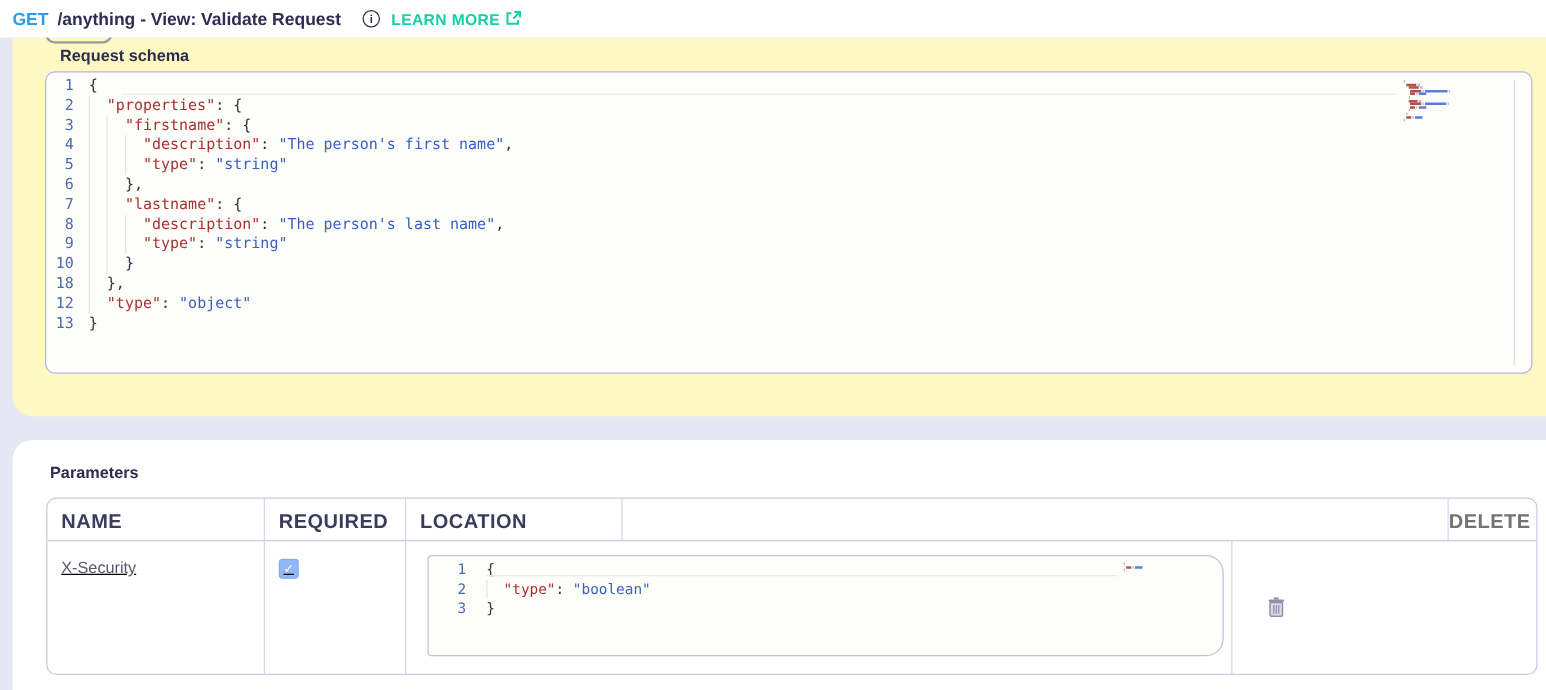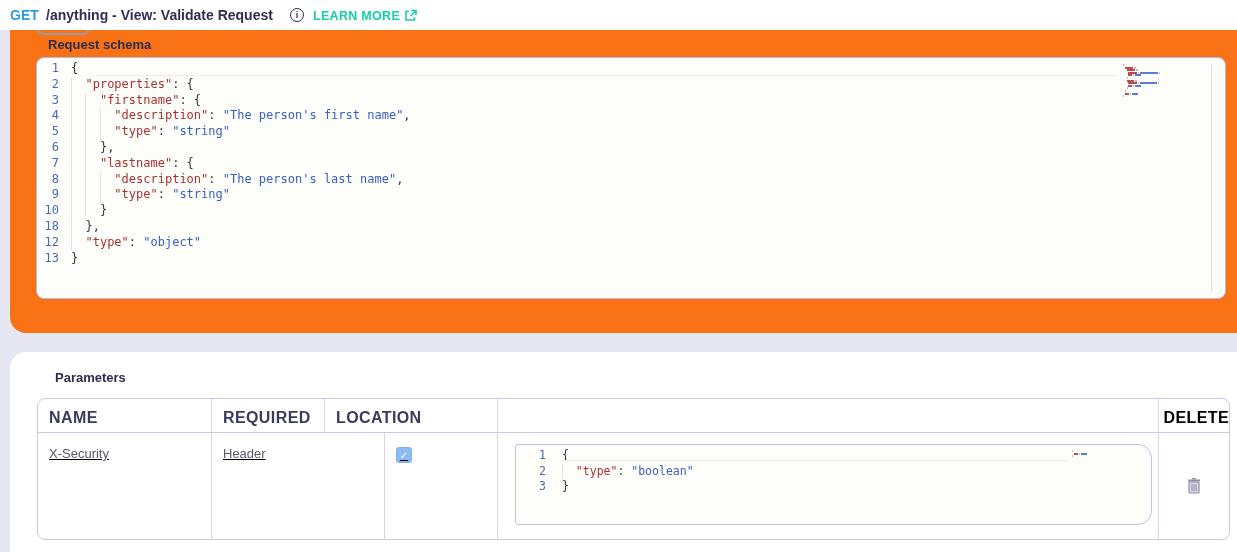--- a/index.html
+++ b/index.html
@@ -13,27 +13,27 @@
   .topbar{position:absolute;left:0;top:0;width:100%;height:30px;background:#ffffff;z-index:2;}
   .method{position:absolute;left:10px;top:7px;font-size:14px;font-weight:700;color:#2b9ce5;}
   .endpoint-title{position:absolute;left:46px;top:7px;font-size:14px;font-weight:600;color:#2e2e52;}
   .info-icon{position:absolute;left:290px;top:8px;width:12px;height:12px;border:1.4px solid #2e2e52;
     border-radius:50%;display:flex;align-items:center;justify-content:center;
     font-size:9px;font-weight:700;color:#2e2e52;cursor:pointer;}
   .learn-more{position:absolute;left:313px;top:9px;font-size:12.5px;font-weight:700;color:#13d0a5;
     letter-spacing:.3px;cursor:pointer;}
   .ext-icon{position:absolute;left:404px;top:8px;cursor:pointer;}
   
-  .card-schema{position:absolute;left:10px;top:30px;right:0;height:303px;background:#f97316;
+  .card-schema{position:absolute;left:10px;top:30px;right:0;height:303px;background:#fef9c3;
     border-radius:0 0 0 16px;z-index:1;}
   .partial-pill{position:absolute;left:26px;top:-6px;width:50px;height:9px;
     border:2px solid #9b9ba3;border-top:none;border-radius:0 0 8px 8px;z-index:3;}
   .section-label{position:absolute;font-size:13px;font-weight:600;color:#2c2c4e;}
   .rs-label{left:38px;top:7px;}
-  .params-label{left:45px;top:18px;}
+  .params-label{left:30px;top:18px;}
   .card-params{position:absolute;left:10px;top:352px;right:0;height:200px;background:#ffffff;
     border-radius:16px 0 0 0;z-index:1;}
   
   .editor{background:#fdfdfa;border:1px solid #b6b6e0;box-sizing:border-box;position:relative;
     font-family:"DejaVu Sans Mono","Liberation Mono",monospace;cursor:text;overflow:hidden;}
   .editor-lg{position:absolute;left:26px;top:27px;width:1190px;height:242px;border-radius:8px;
     font-size:12px;padding-top:3px;}
   .editor-sm{position:absolute;left:17px;top:11px;width:637px;height:81px;
     border-radius:3px 14px 14px 3px;border-color:#c0c0e6;font-size:11.5px;padding-top:3px;}
   .code-line{display:flex;}
@@ -61,21 +61,21 @@
   
   .ptable{position:absolute;left:27px;top:46px;width:1193px;height:142px;box-sizing:border-box;
     border:1px solid #c9c9e8;border-radius:8px;background:#fff;}
   .thead{display:flex;height:33px;border-bottom:1px solid #c9c9e8;}
   .th,.td{box-sizing:border-box;border-right:1px solid #d5d5ec;}
   .th{padding:10px 0 0 11px;font-size:16px;font-weight:700;color:#3b3b5e;letter-spacing:.4px;}
   .trow{display:flex;height:106px;text-decoration:underline;}
   .td{padding:13px 0 0 11px;font-size:13px;color:#56566e;}
   .c1{width:174px;} .c2{width:173px;} .c3{width:113px;} .c4{width:661px;} 
   .c5{width:70px;border-right:none;}
-  .th.c5{color:#000000;text-align:right;padding-left:0;}
+  .th.c5{color:#737373;text-align:left;padding-left:0;}
   .td.c4{position:relative;padding:0;}
   .td.c5{display:flex;align-items:center;justify-content:center;padding:0;}
   .cbx{width:14px;height:14px;background:#8fb9f5;border:1px solid #83aeee;border-radius:3px;
     color:#fff;font-size:10px;font-weight:700;display:flex;align-items:center;justify-content:center;
     margin:1px 0 0 0;cursor:default;}
   .trash-btn{background:none;border:none;padding:2px;cursor:pointer;line-height:0;}
 </style>
 </head>
 <body>
 
@@ -182,21 +182,20 @@
     <div class="thead">
       <div class="th c1">NAME</div>
       <div class="th c3">REQUIRED</div>
       <div class="th c2">LOCATION</div>
       <div class="th c4"></div>
       <div class="th c5">DELETE</div>
     </div>
 
     <div class="trow">
       <div class="td c1">X-Security</div>
-      <div class="td c2">Header</div>
       <div class="td c3">
         <div class="cbx">✓</div>
       </div>
       <div class="td c4">
         <div class="editor editor-sm">
           <div class="guide" style="left:46px;top:18.5px;height:15.5px;"></div>
           <div class="hline" style="top:15px;left:46px;width:505px;"></div>
           <div class="minimap" style="left:556px;top:3px;width:60px;">
               <div class="mm-row"><span class="mm mm-p" style="width: 1px;"></span></div>
               <div class="mm-row"><span class="mm mm-w" style="width: 1px;"></span><span class="mm mm-k" style="width: 4px;"></span><span class="mm mm-p" style="width: 1px;"></span><span class="mm mm-s" style="width: 6px;"></span></div>

